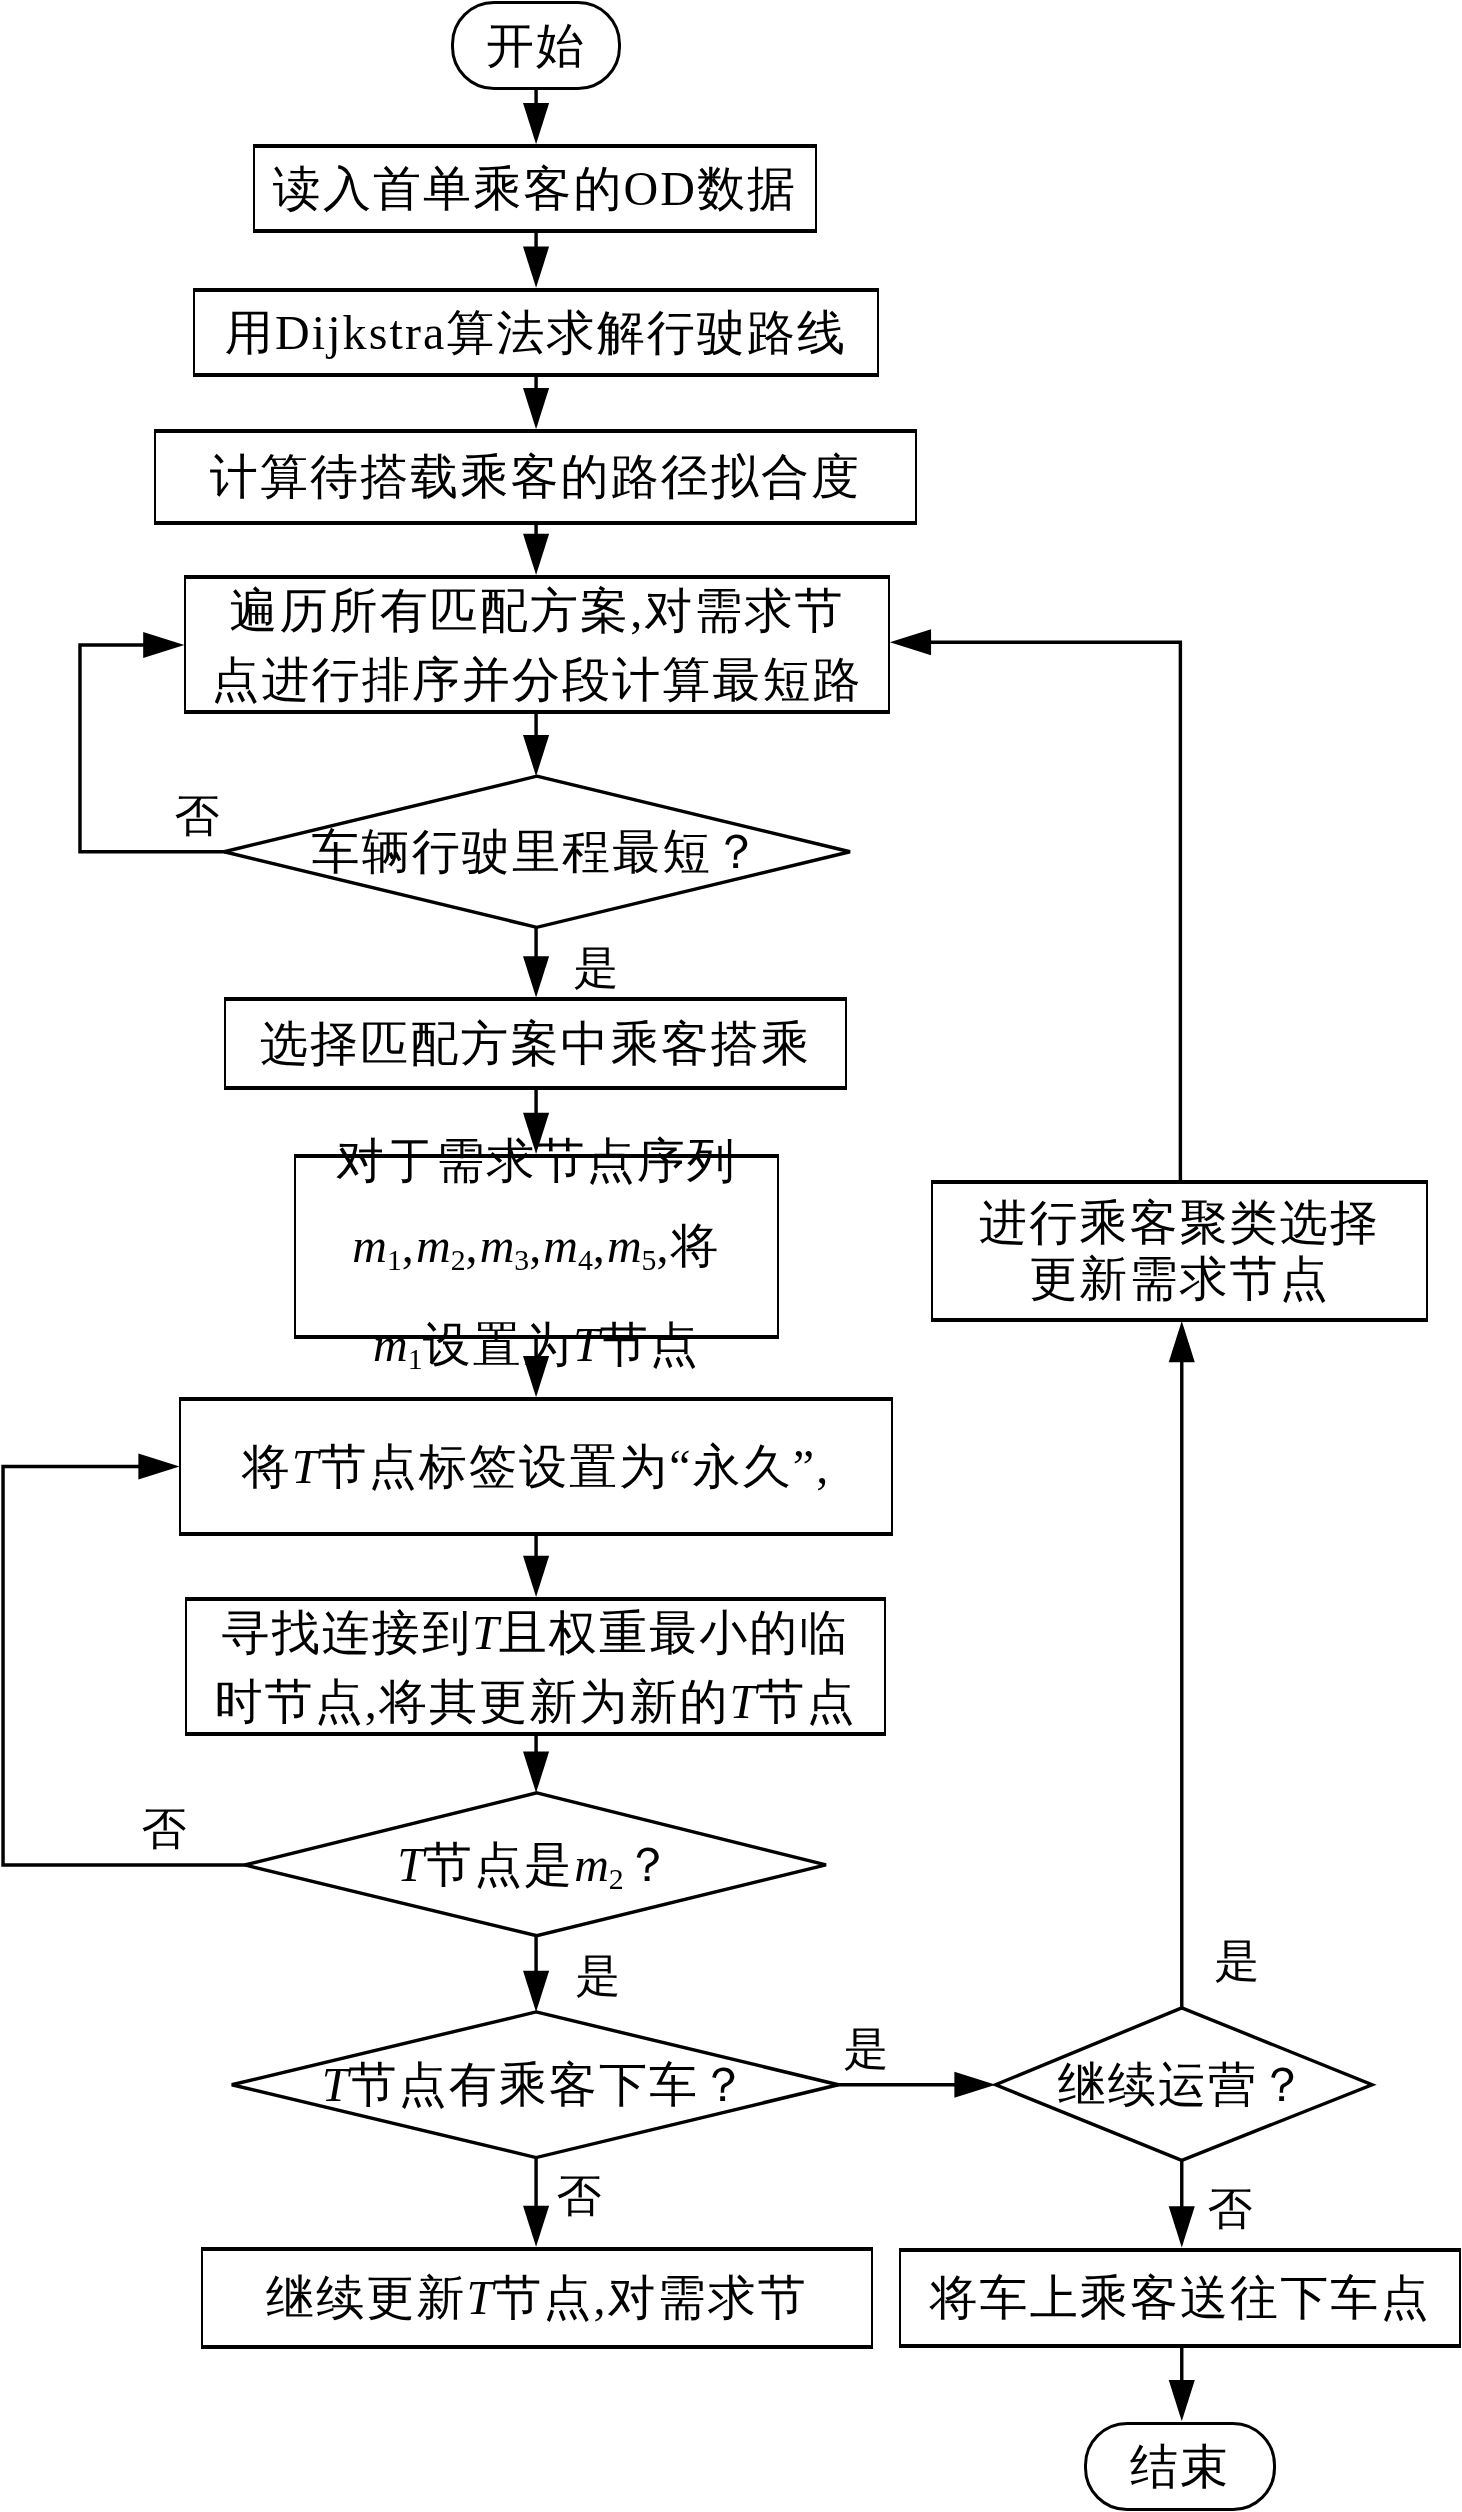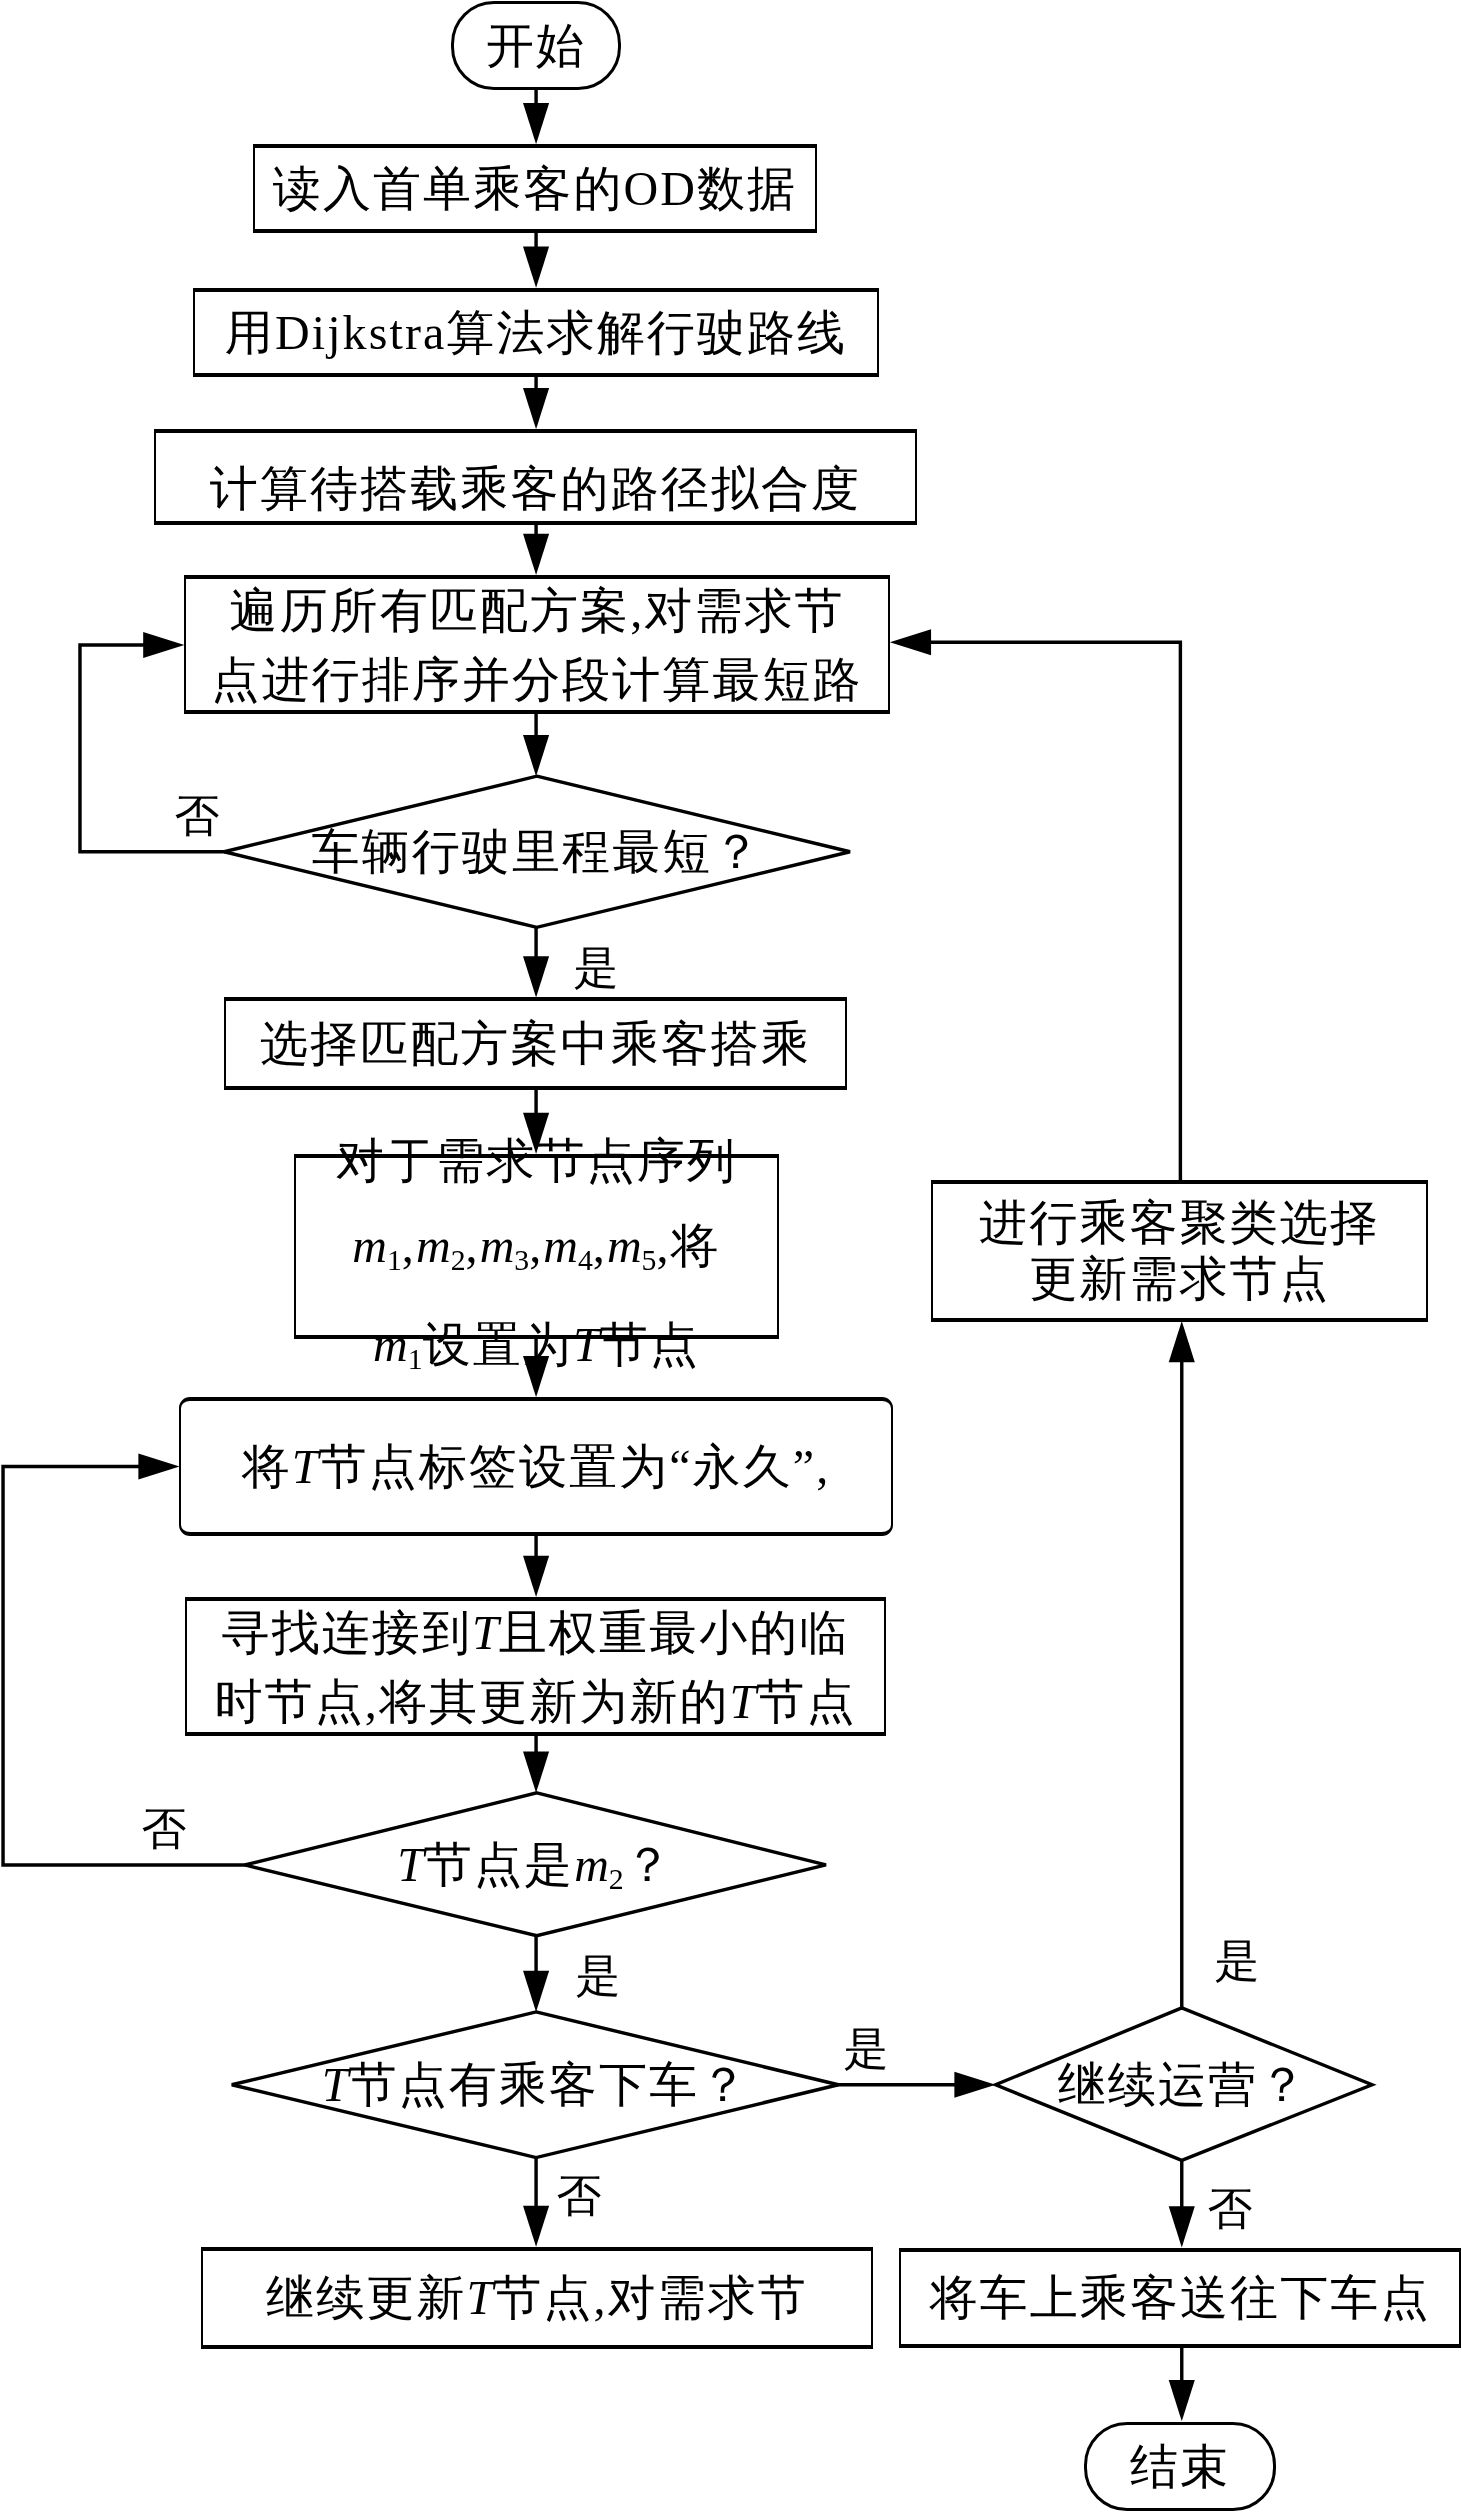--- a/index.html
+++ b/index.html
@@ -149,21 +149,21 @@
   </div>
 
   <div class="node rect" style="left:253px; top:144px; width:564px; height:89px;">
     <span>读入首单乘客的OD数据</span>
   </div>
 
   <div class="node rect" style="left:193px; top:288px; width:686px; height:89px;">
     <span>用Dijkstra算法求解行驶路线</span>
   </div>
 
-  <div class="node rect" style="left:154px; top:429px; width:763px; height:96px;justify-content:flex-end;">
+  <div class="node rect" style="left:154px; top:429px; width:763px; height:96px;">
     <span>计算待搭载乘客的路径拟合度</span>
   </div>
 
   <div class="node rect" style="left:184px; top:575px; width:706px; height:139px;">
     <span class="line">遍历所有匹配方案,对需求节</span>
     <span class="line">点进行排序并分段计算最短路</span>
   </div>
 
   <div class="dtext" style="left:224px; top:776px; width:626px; height:151px;">
     <span>车辆行驶里程最短？</span>
@@ -172,21 +172,21 @@
   <div class="node rect" style="left:224px; top:997px; width:623px; height:93px;">
     <span>选择匹配方案中乘客搭乘</span>
   </div>
 
   <div class="node rect seq" style="left:294px; top:1154px; width:485px; height:185px;">
     <span class="line">对于需求节点序列</span>
     <span class="line"><i class="var">m</i><sub>1</sub><span>,</span><i class="var">m</i><sub>2</sub><span>,</span><i class="var">m</i><sub>3</sub><span>,</span><i class="var">m</i><sub>4</sub><span>,</span><i class="var">m</i><sub>5</sub><span>,将</span></span>
     <span class="line"><i class="var">m</i><sub>1</sub><span>设置为</span><i class="var">T</i><span>节点</span></span>
   </div>
 
-  <div class="node rect" style="left:179px; top:1397px; width:714px; height:139px;border-radius:11px;">
+  <div class="node rect" style="left:179px; top:1397px; width:714px; height:139px;">
     <span class="line"><span>将</span><i class="var">T</i><span>节点标签设置为“永久”,</span></span>
   </div>
 
   <div class="node rect" style="left:185px; top:1597px; width:701px; height:139px;">
     <span class="line"><span>寻找连接到</span><i class="var">T</i><span>且权重最小的临</span></span>
     <span class="line"><span>时节点,将其更新为新的</span><i class="var">T</i><span>节点</span></span>
   </div>
 
   <div class="dtext" style="left:245px; top:1793px; width:581px; height:143px;">
     <span><i class="var">T</i><span>节点是</span><i class="var">m</i><sub>2</sub><span>？</span></span>

